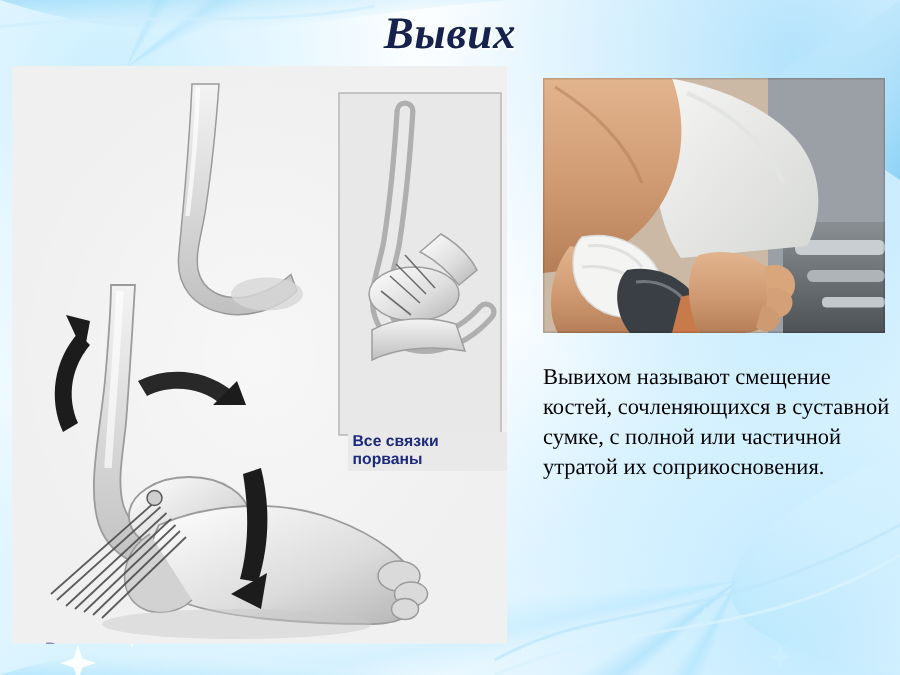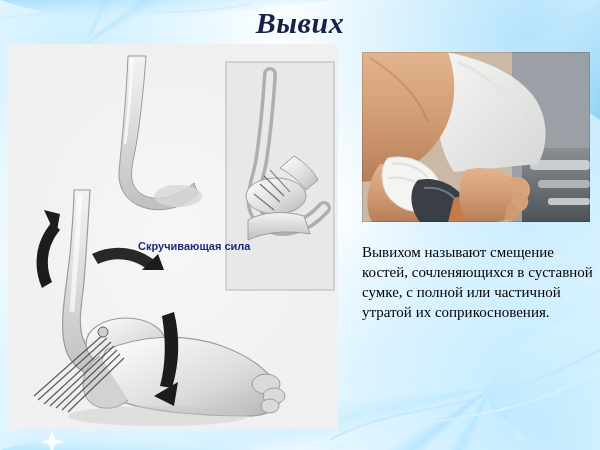--- a/index.html
+++ b/index.html
@@ -258,21 +258,21 @@
         <path d="M52,170 L36,166 L48,192 Z"></path>
         <path d="M84,210 C104,200 128,202 146,216 L140,226 C126,214 106,212 90,220 Z" opacity="0.95"></path>
         <path d="M150,210 L156,226 L134,226 Z"></path>
         <path d="M154,272 C158,296 158,320 152,342 L164,344 C172,318 172,292 166,268 Z"></path>
         <path d="M146,352 L166,362 L170,338 Z"></path>
       </g>
 
       <ellipse cx="150" cy="372" rx="90" ry="10" fill="#c7c7c7" opacity="0.45"></ellipse>
     </svg>
 
-    <div class="diag-label lbl-torque">Скручивающая сила</div>
+    <div class="diag-label lbl-torn">Все связки порваны</div>
     <div class="diag-label lbl-ligaments">Все эти связки могут травмироваться</div>
   </div>
 
   <div class="photo">
     <svg width="228" height="170" viewBox="0 0 228 170">
       <defs>
         <linearGradient id="skinG" x1="0" y1="0" x2="0" y2="1">
           <stop offset="0%" stop-color="#e2b48e"></stop>
           <stop offset="55%" stop-color="#cf9a72"></stop>
           <stop offset="100%" stop-color="#b57e58"></stop>

